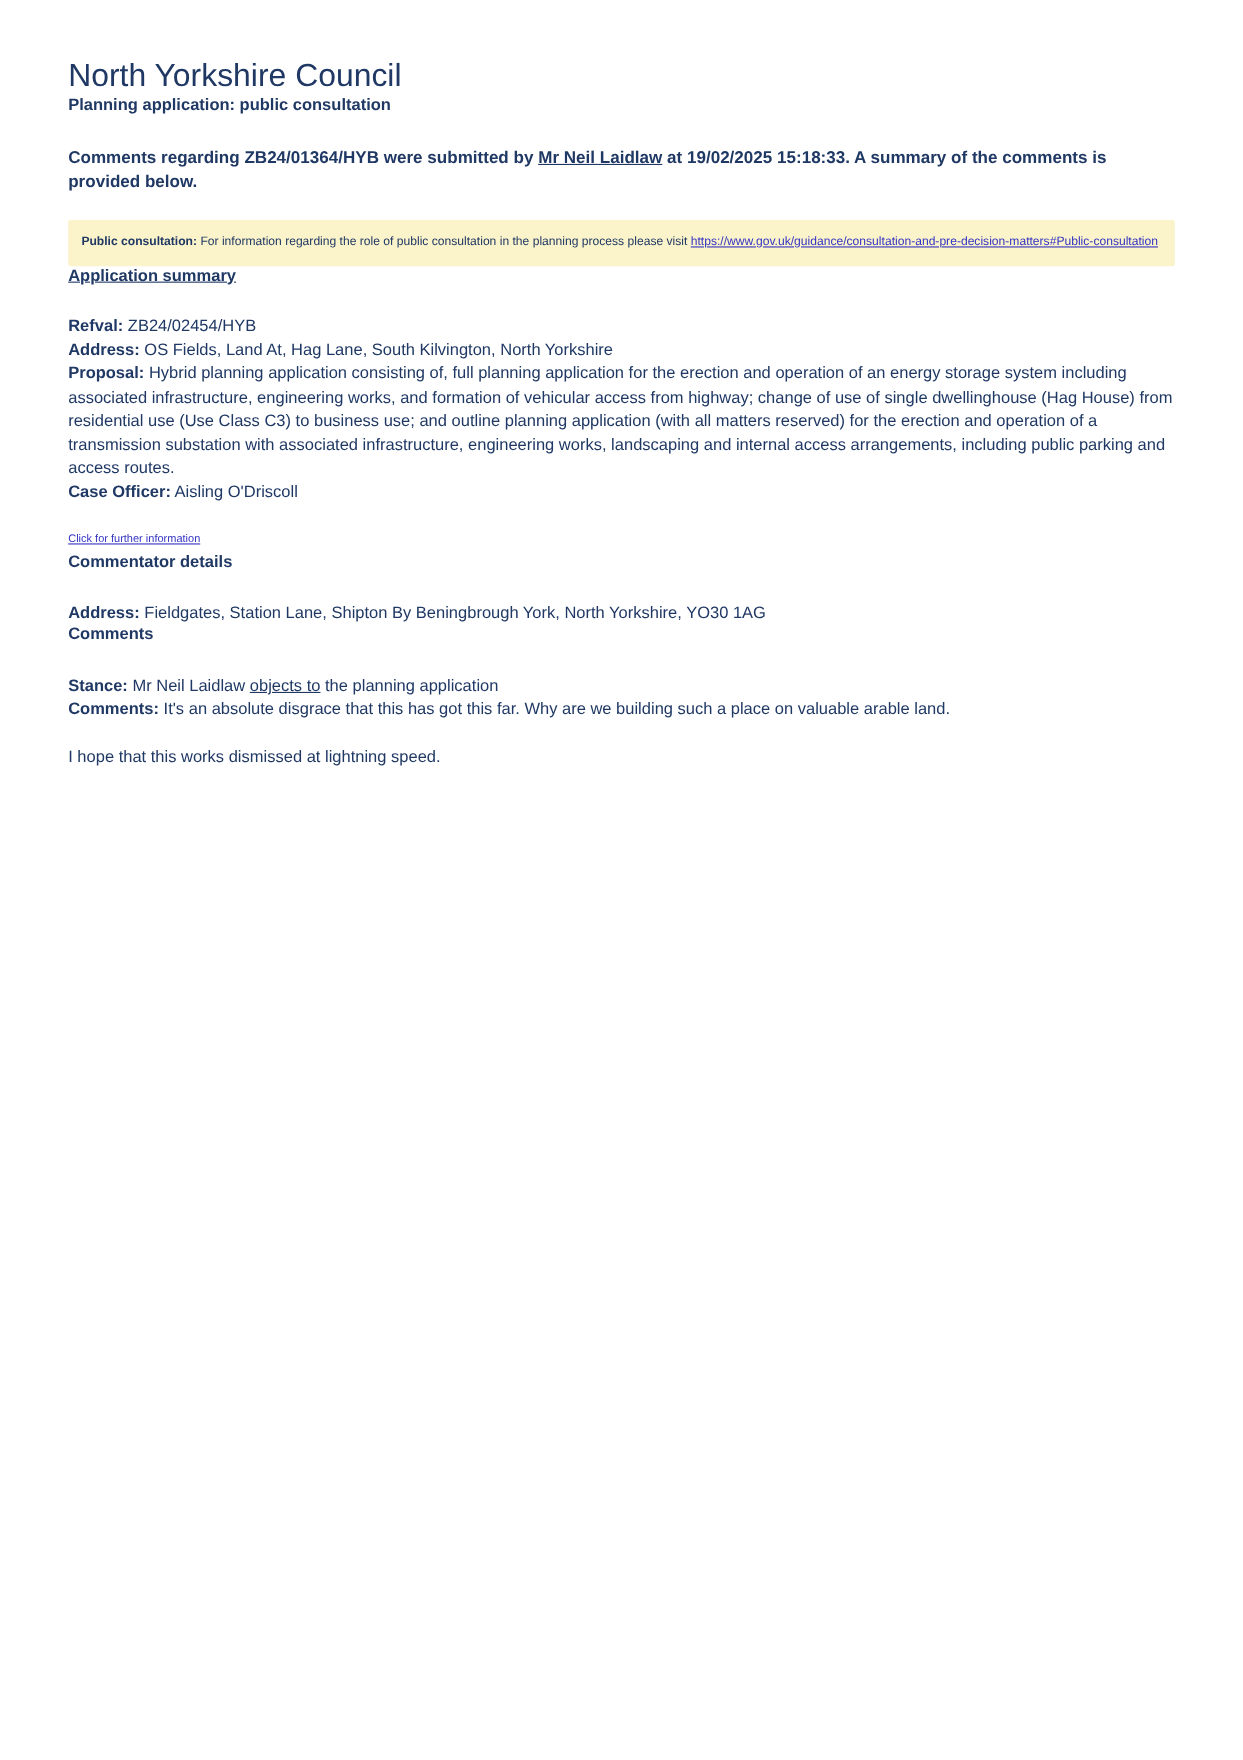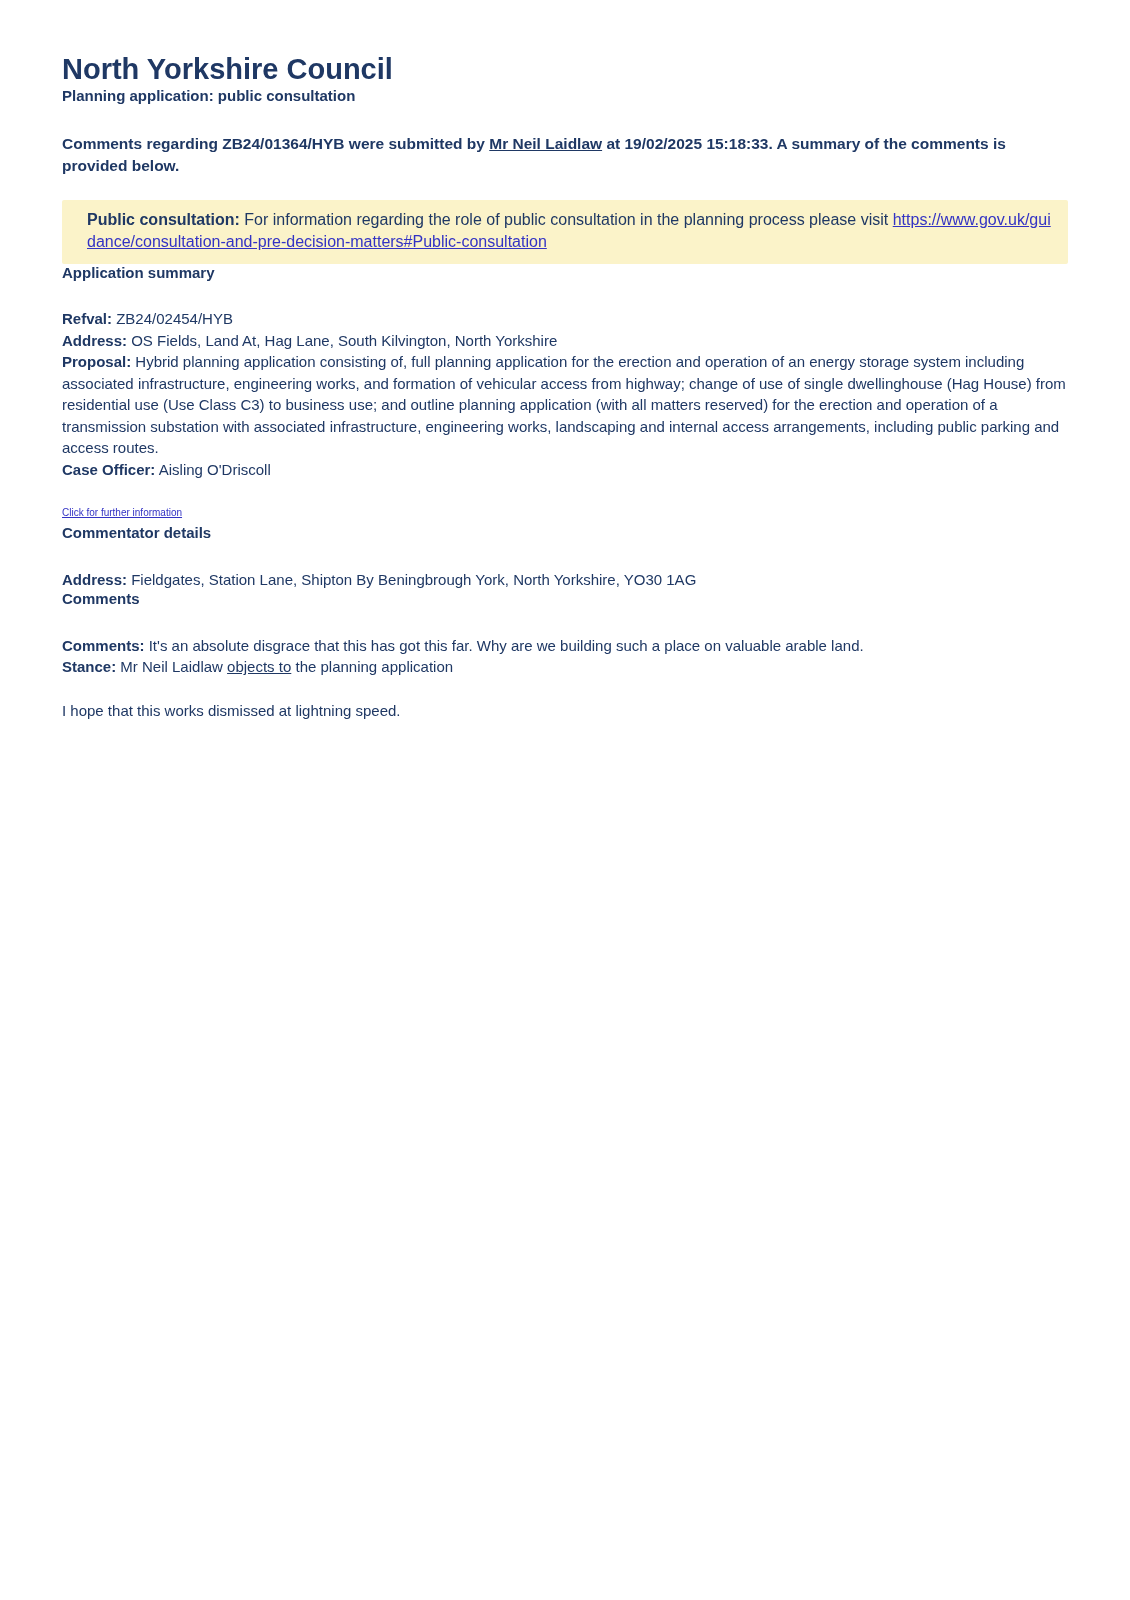--- a/index.html
+++ b/index.html
@@ -6,21 +6,21 @@
   html, body { margin: 0; padding: 0; background: #ffffff; }
   body {
     width: 1130px;
     min-height: 1600px;
     font-family: "Liberation Sans", sans-serif;
     color: #1F3864;
     padding: 52px 62px 40px 62px;
   }
   h1.page-title {
     font-size: 29px;
-    font-weight: 700;
+    font-weight: 400;
     color: #1F3864;
     margin: 0;
     line-height: 1.2;
   }
   h2.section-heading {
     font-size: 15px;
     font-weight: 700;
     color: #1F3864;
     margin: 0;
     line-height: 1.25;
@@ -32,28 +32,28 @@
     font-weight: 700;
     line-height: 22px;
     color: #1F3864;
   }
   a { color: #3333C4; }
   a.navy-link { color: #1F3864; text-decoration: underline; }
   .notice {
     margin-top: 23px;
     background: #FBF3C9;
     border-radius: 2px;
-    padding: 9px 12px 11px 25px;
-    font-size: 16px;
+    padding: 9px 12px 11px 12px;
+    font-size: 11px;
     line-height: 22px;
     color: #1F3864;
   }
   .notice b { font-weight: 700; }
   .notice a { word-break: break-all; }
-  .heading-app { margin-top: 29px; }
+  .heading-app { margin-top: 29px; text-decoration: underline; }
   .details {
     margin-top: 26px;
     font-size: 15px;
     line-height: 21.5px;
     color: #1F3864;
   }
   .details b { font-weight: 700; }
   .further-link-wrap {
     margin-top: 22px;
     font-size: 10px;
@@ -94,16 +94,16 @@
 
 <h2 class="section-heading heading-commentator">Commentator details</h2>
 
 <div class="details">
   <div><b>Address:</b> <span>Fieldgates, Station Lane, Shipton By Beningbrough York, North Yorkshire, YO30 1AG</span></div>
 </div>
 
 <h2 class="section-heading heading-comments">Comments</h2>
 
 <div class="details">
+  <div><b>Stance:</b> <span>Mr Neil Laidlaw</span> <span class="stance-underline">objects to</span> <span>the planning application</span></div>
   <div><b>Comments:</b> <span>It's an absolute disgrace that this has got this far. Why are we building such a place on valuable arable land.</span></div>
-  <div><b>Stance:</b> <span>Mr Neil Laidlaw</span> <span class="stance-underline">objects to</span> <span>the planning application</span></div>
   <div class="followup">I hope that this works dismissed at lightning speed.</div>
 </div>
 
 </body></html>

